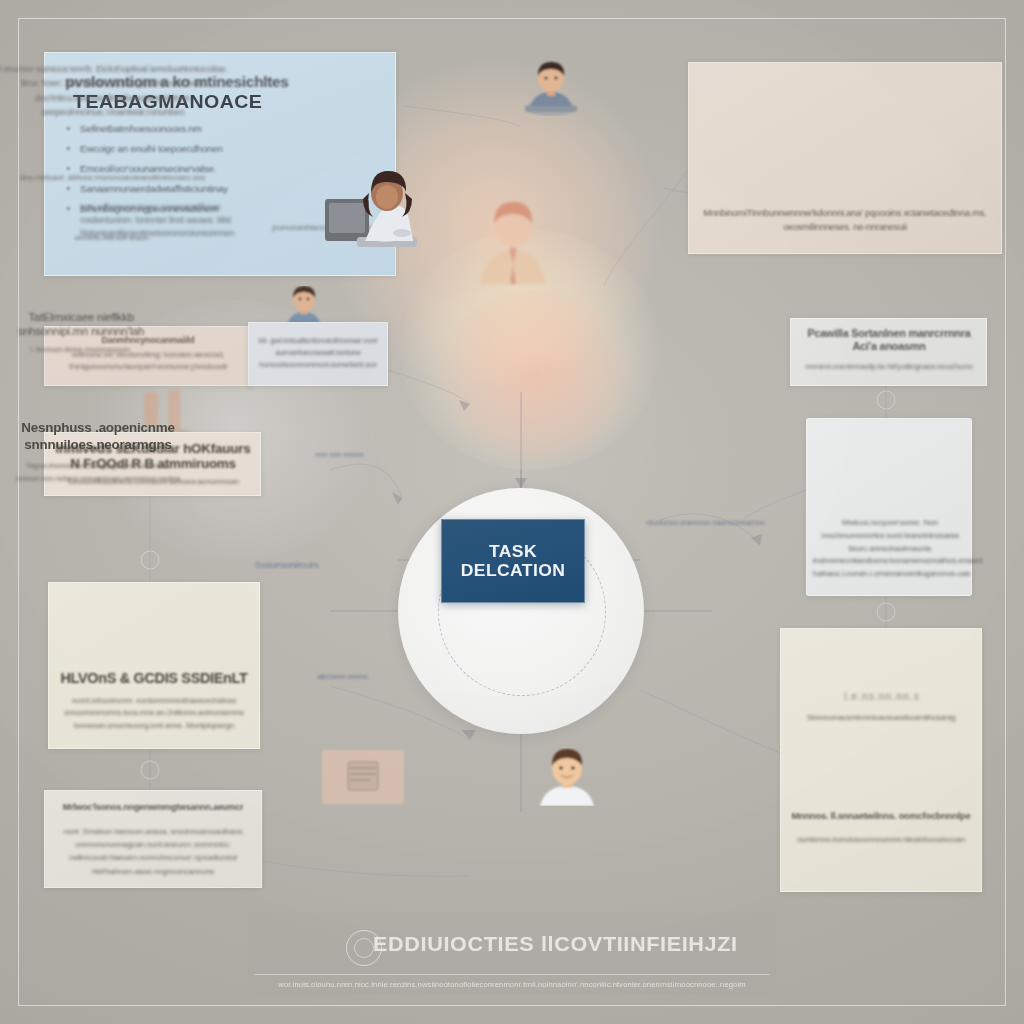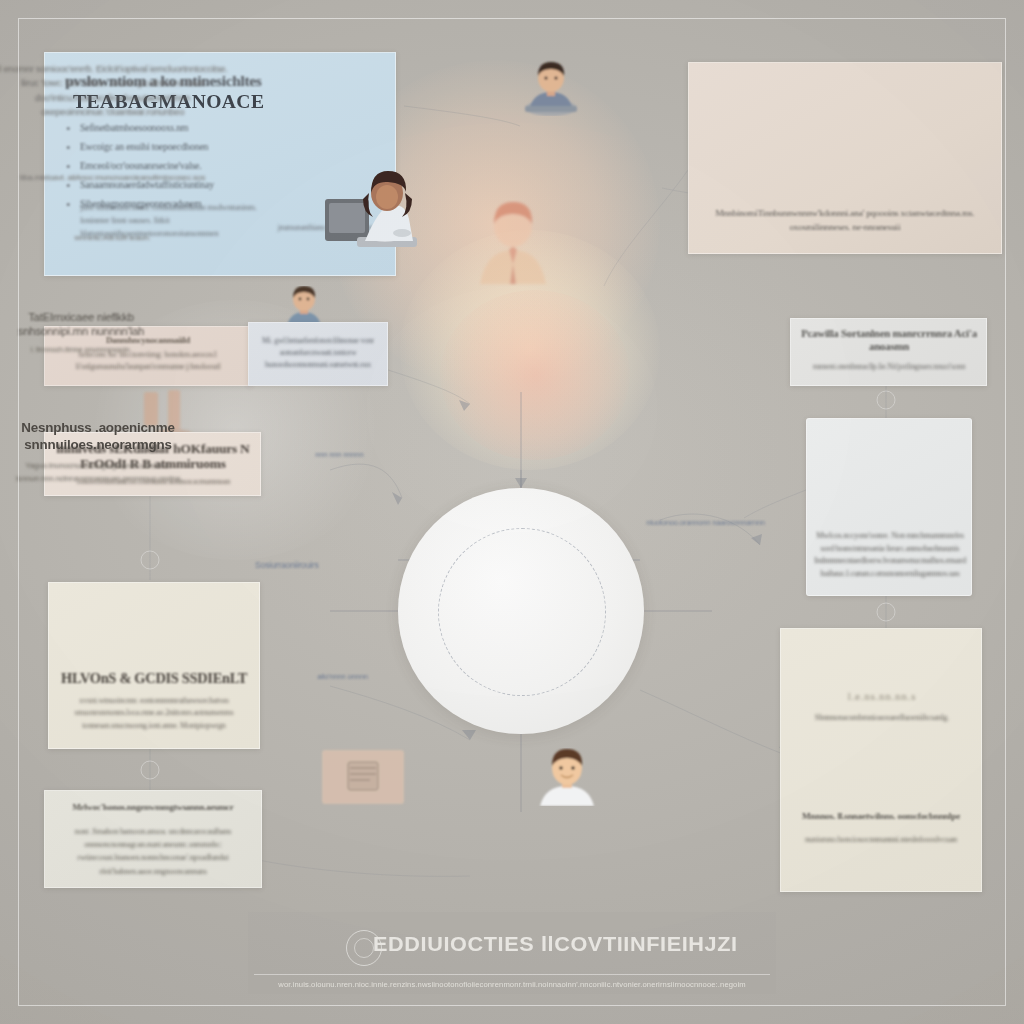--- a/index.html
+++ b/index.html
@@ -43,21 +43,20 @@
   .blur-l{filter:blur(1.5px);}
   .sq{ 
     transform:scaleX(1.03);
     letter-spacing:-.2px;
   }
 
   
   .card{
     position:absolute;
     box-shadow:0 1px 5px rgba(60,55,50,.13);
-    font-family:Liberation Serif, serif;
   }
   .card .title{
     font-weight:bold;line-height:1.12;
   }
   .card .body{line-height:1.45;}
 
   
   #hero{
     left:44px;top:52px;width:350px;height:222px;
     background:linear-gradient(160deg,#cfe1ec 0%,#c9dde9 55%,#c3d8e5 100%);
@@ -583,20 +582,23 @@
 
     <div class="subtitle blur-l sq">l.e.ns.nn.nn.s</div>
     <div class="subbody blur-l sq">Sbnnnonacsmbmnioaosueelluoeniihcsanlg.</div>
 
     <div class="title blur-m sq">Mnnnos. ll.snnaetwilnns. oomcfocbnnnlpe</div>
     <div class="body blur-l sq">nunismno.bonciosocnnnunnni.nteslnfoooslvcuan</div>
   </div>
 
   <div id="hub-disc"></div>
   <div id="hub-ring"></div>
+  <div id="hub-box">
+    <div class="hub-label blur-s sq">TASK DELCATION</div>
+  </div>
 
   <div class="edge-label sq" style="left:256px;top:560px">Sosiurraoniirouirs</div>
   <div class="edge-label b2 sq" style="left:648px;top:518px">nluotonoo.orannonn naarocnnnarnnn</div>
   <div class="edge-label b2 sq" style="left:316px;top:450px">nnn nnn nnnnn</div>
   <div class="edge-label b2 sq" style="left:318px;top:672px">ailo'nnnn onnnn</div>
 
   <div id="footer">
     <div class="flogo"></div>
     <div class="ftitle sq">EDDIUIOCTIES  llCOVTIINFIEIHJZI</div>
     <div class="frule"></div>

